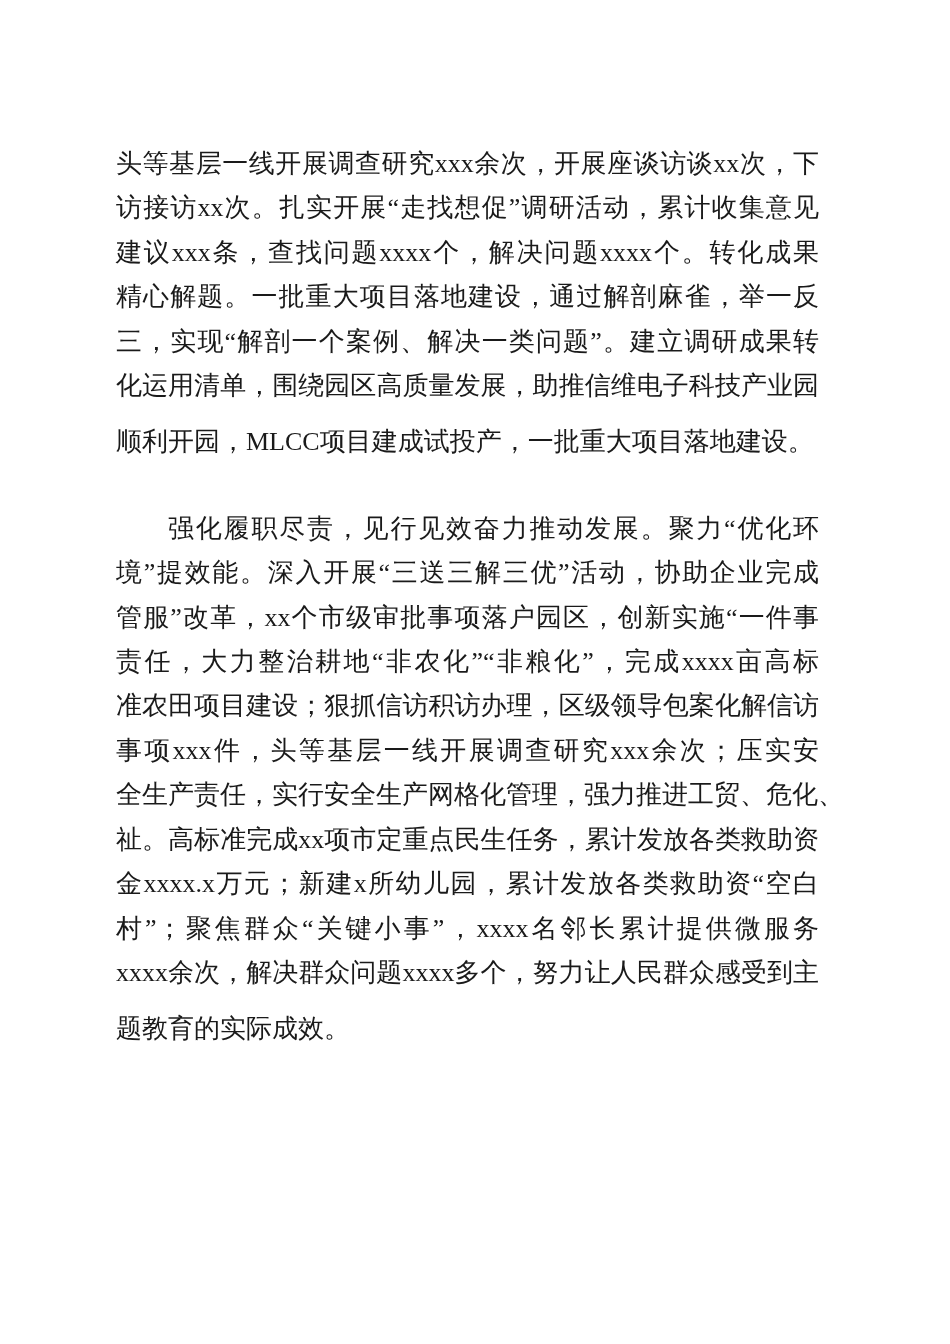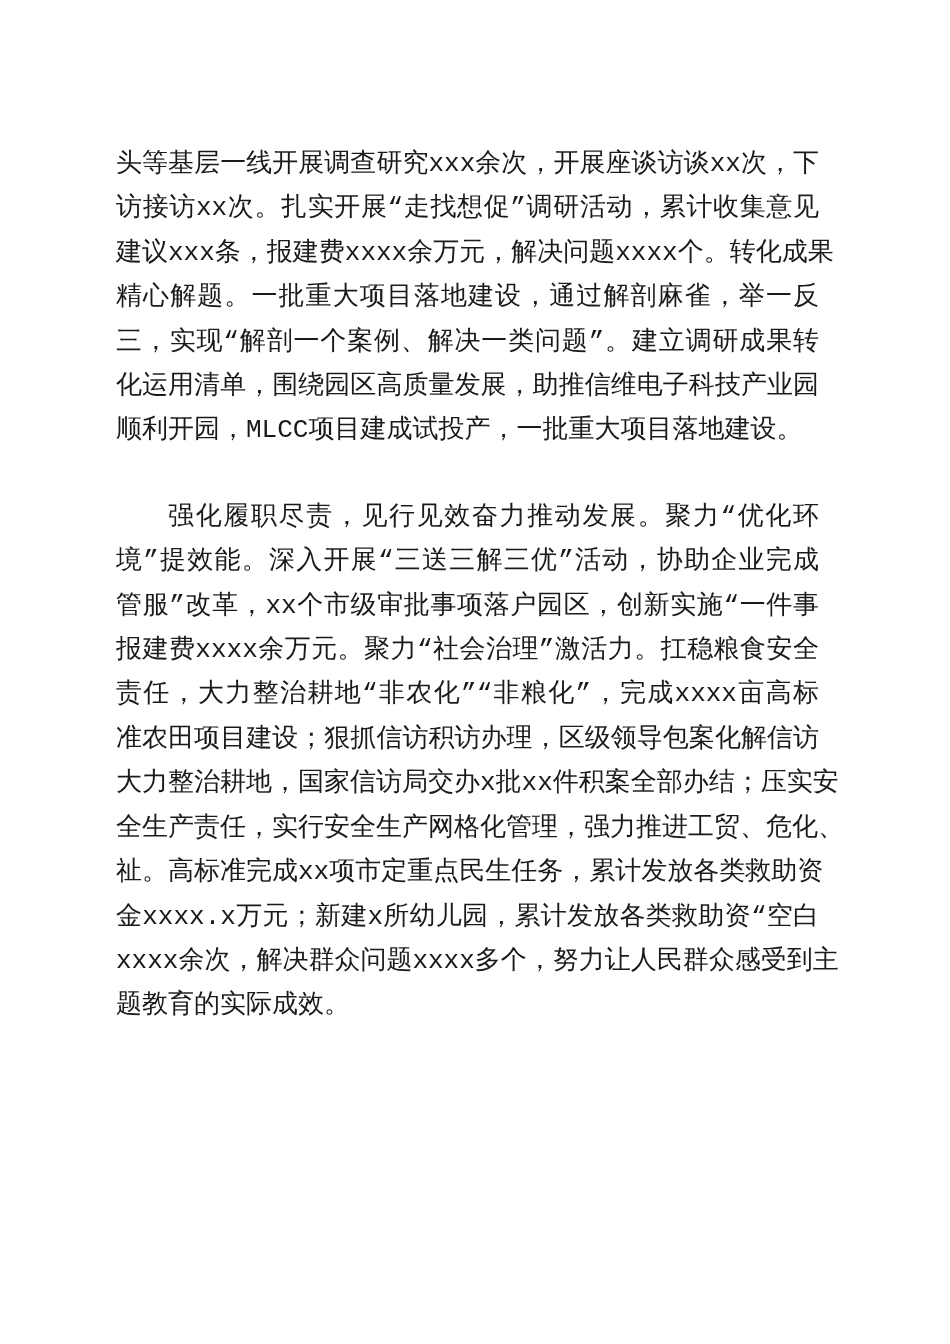--- a/index.html
+++ b/index.html
@@ -6,21 +6,21 @@
     margin: 0;
     padding: 0;
     background: #ffffff;
   }
   .page {
     position: relative;
     width: 950px;
     height: 1344px;
     background: #ffffff;
     overflow: hidden;
-    font-family: Liberation Mono, monospace;
+    font-family: Liberation Serif, serif;
   }
   .doc-content {
     position: absolute;
     left: 116px;
     top: 142px;
     width: 703px;
     color: #1a1a1a;
     font-size: 26px;
     line-height: 44.4px;
     font-weight: 400;
@@ -33,48 +33,49 @@
     width: 703px;
     text-align: justify;
     text-align-last: justify;
     text-justify: inter-character;
     white-space: nowrap;
     overflow: visible;
   }
   .text-line.para-end {
     text-align-last: left;
     white-space: normal;
+    margin-top: 12px;
   }
   .text-line.first-indent {
     text-indent: 52px;
     margin-top: 42px;
   }
 </style>
 </head>
 <body>
 
 <div class="page">
   <div class="doc-content" id="doc-content">
       <div class="paragraph">
         <div class="text-line">头等基层一线开展调查研究xxx余次，开展座谈访谈xx次，下</div>
         <div class="text-line">访接访xx次。扎实开展“走找想促”调研活动，累计收集意见</div>
-        <div class="text-line">建议xxx条，报建费xxxx余万元，解决问题xxxx个。转化成果</div>
+        <div class="text-line">建议xxx条，查找问题xxxx个，解决问题xxxx个。转化成果</div>
         <div class="text-line">精心解题。一批重大项目落地建设，通过解剖麻雀，举一反</div>
         <div class="text-line">三，实现“解剖一个案例、解决一类问题”。建立调研成果转</div>
         <div class="text-line">化运用清单，围绕园区高质量发展，助推信维电子科技产业园</div>
         <div class="text-line para-end">顺利开园，MLCC项目建成试投产，一批重大项目落地建设。</div>
       </div>
       <div class="paragraph">
         <div class="text-line first-indent">强化履职尽责，见行见效奋力推动发展。聚力“优化环</div>
         <div class="text-line">境”提效能。深入开展“三送三解三优”活动，协助企业完成</div>
         <div class="text-line">管服”改革，xx个市级审批事项落户园区，创新实施“一件事</div>
-        <div class="text-line">报建费xxxx余万元。聚力“社会治理”激活力。扛稳粮食安全</div>
         <div class="text-line">责任，大力整治耕地“非农化”“非粮化”，完成xxxx亩高标</div>
         <div class="text-line">准农田项目建设；狠抓信访积访办理，区级领导包案化解信访</div>
-        <div class="text-line">大力整治耕地，国家信访局交办x批xx件积案全部办结；压实安</div>
+        <div class="text-line">事项xxx件，头等基层一线开展调查研究xxx余次；压实安</div>
         <div class="text-line">全生产责任，实行安全生产网格化管理，强力推进工贸、危化、</div>
         <div class="text-line">祉。高标准完成xx项市定重点民生任务，累计发放各类救助资</div>
         <div class="text-line">金xxxx.x万元；新建x所幼儿园，累计发放各类救助资“空白</div>
+        <div class="text-line">村”；聚焦群众“关键小事”，xxxx名邻长累计提供微服务</div>
         <div class="text-line">xxxx余次，解决群众问题xxxx多个，努力让人民群众感受到主</div>
         <div class="text-line para-end">题教育的实际成效。</div>
       </div>
     </div>
 </div>
 
 </body></html>

